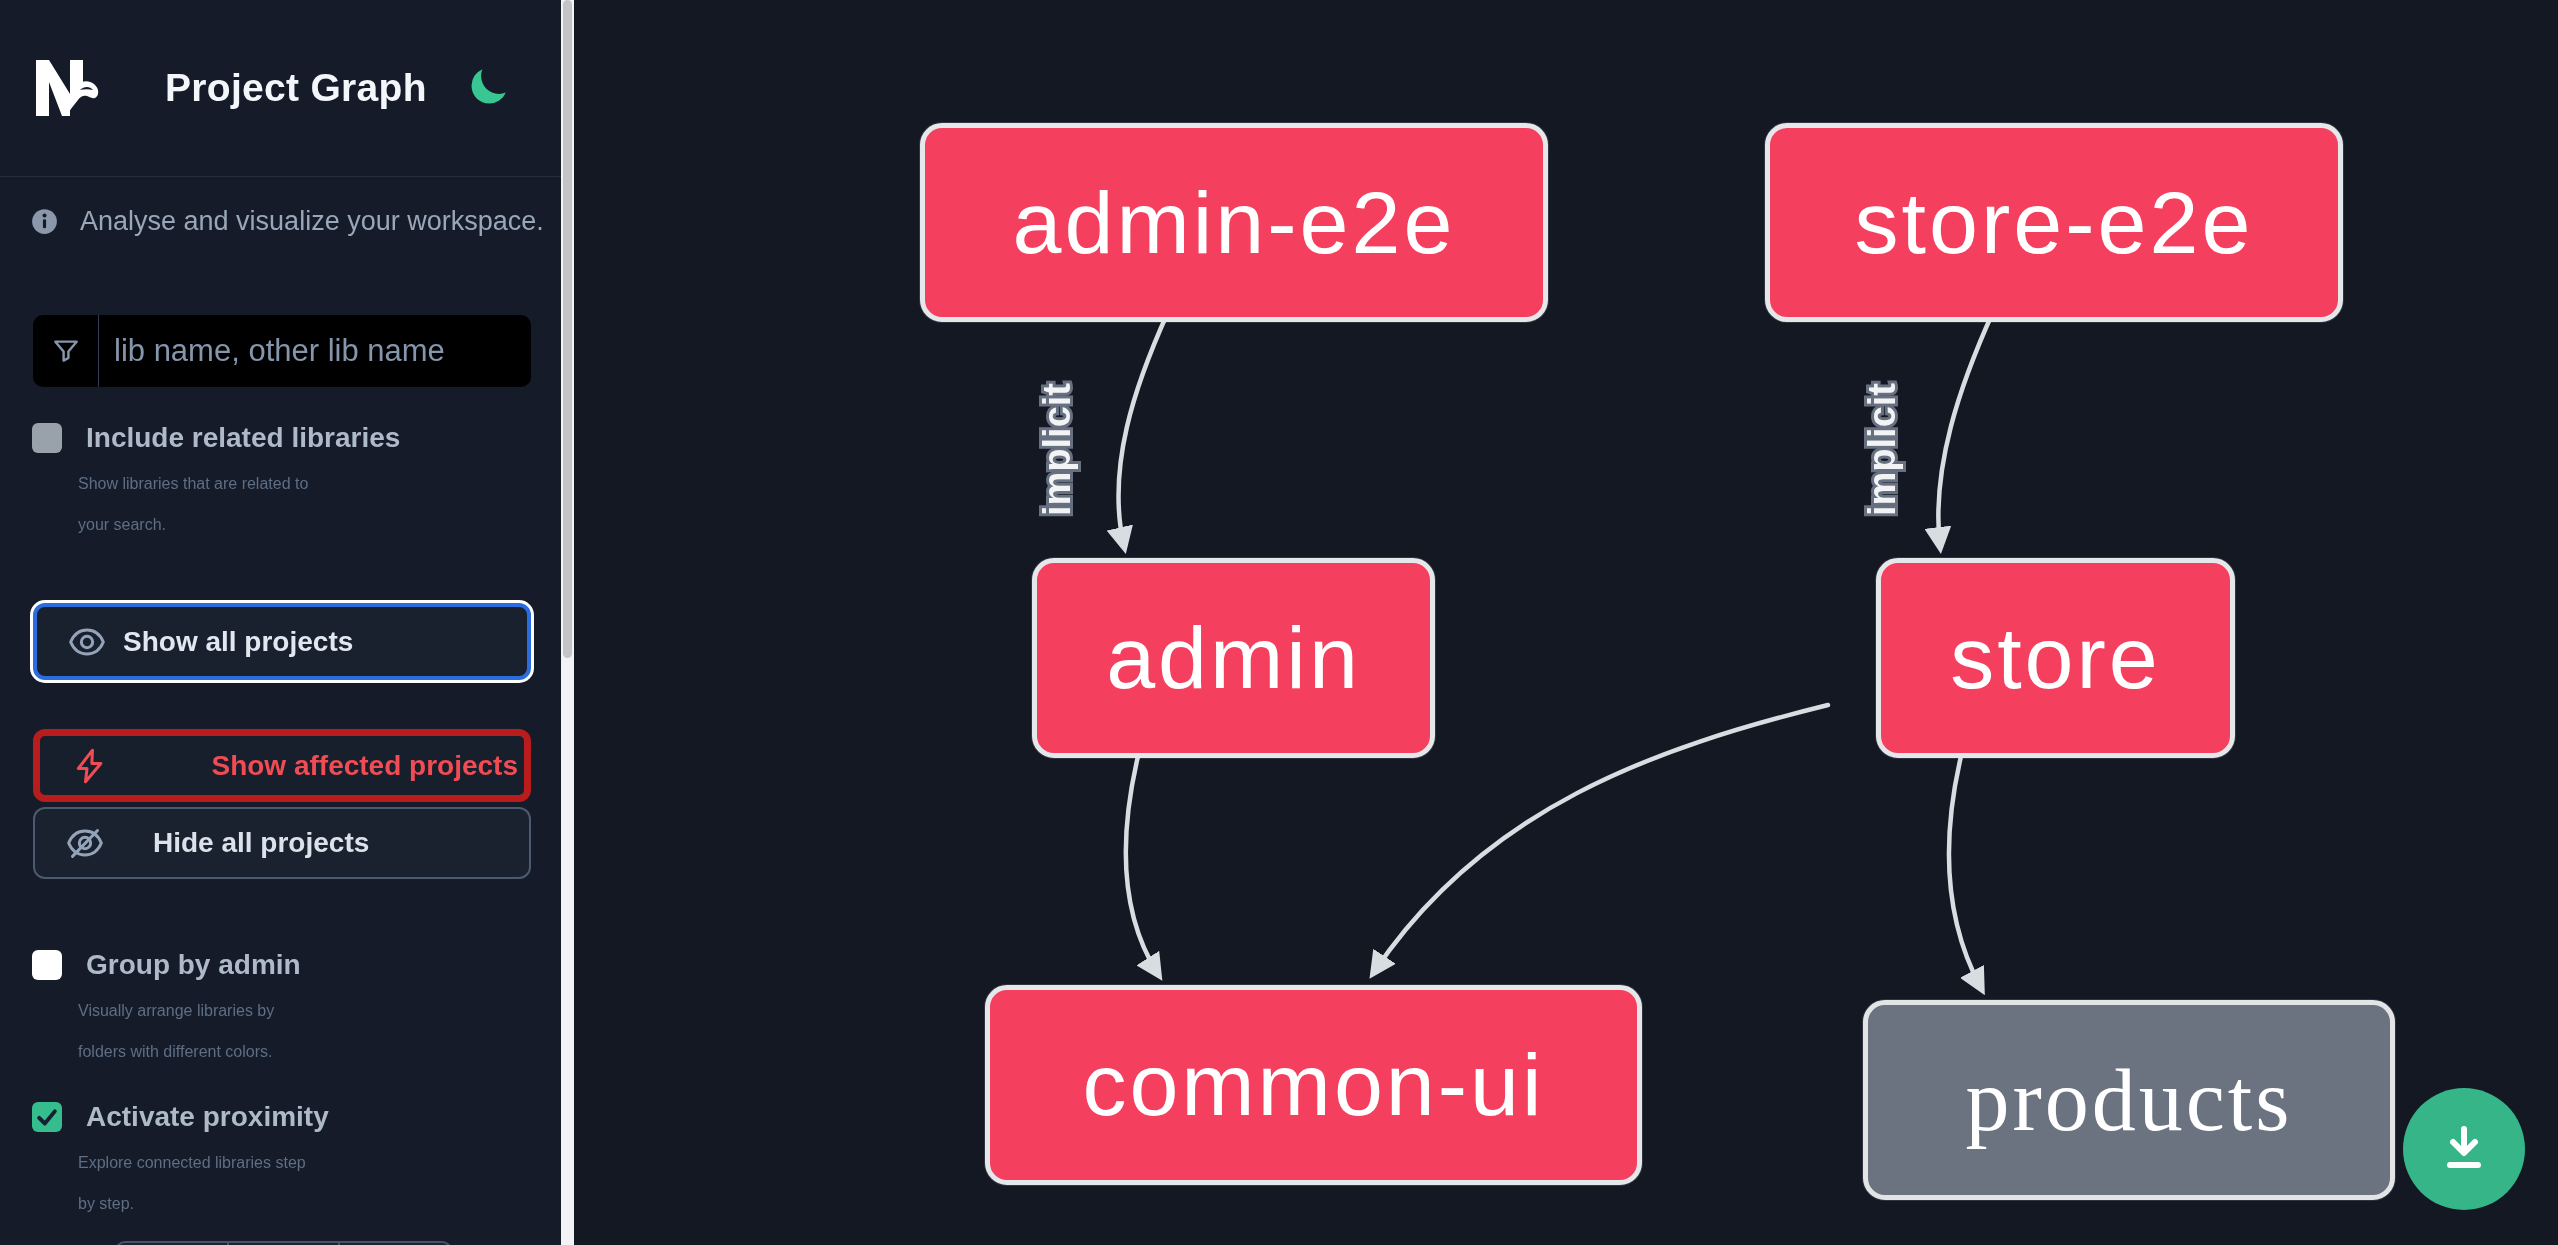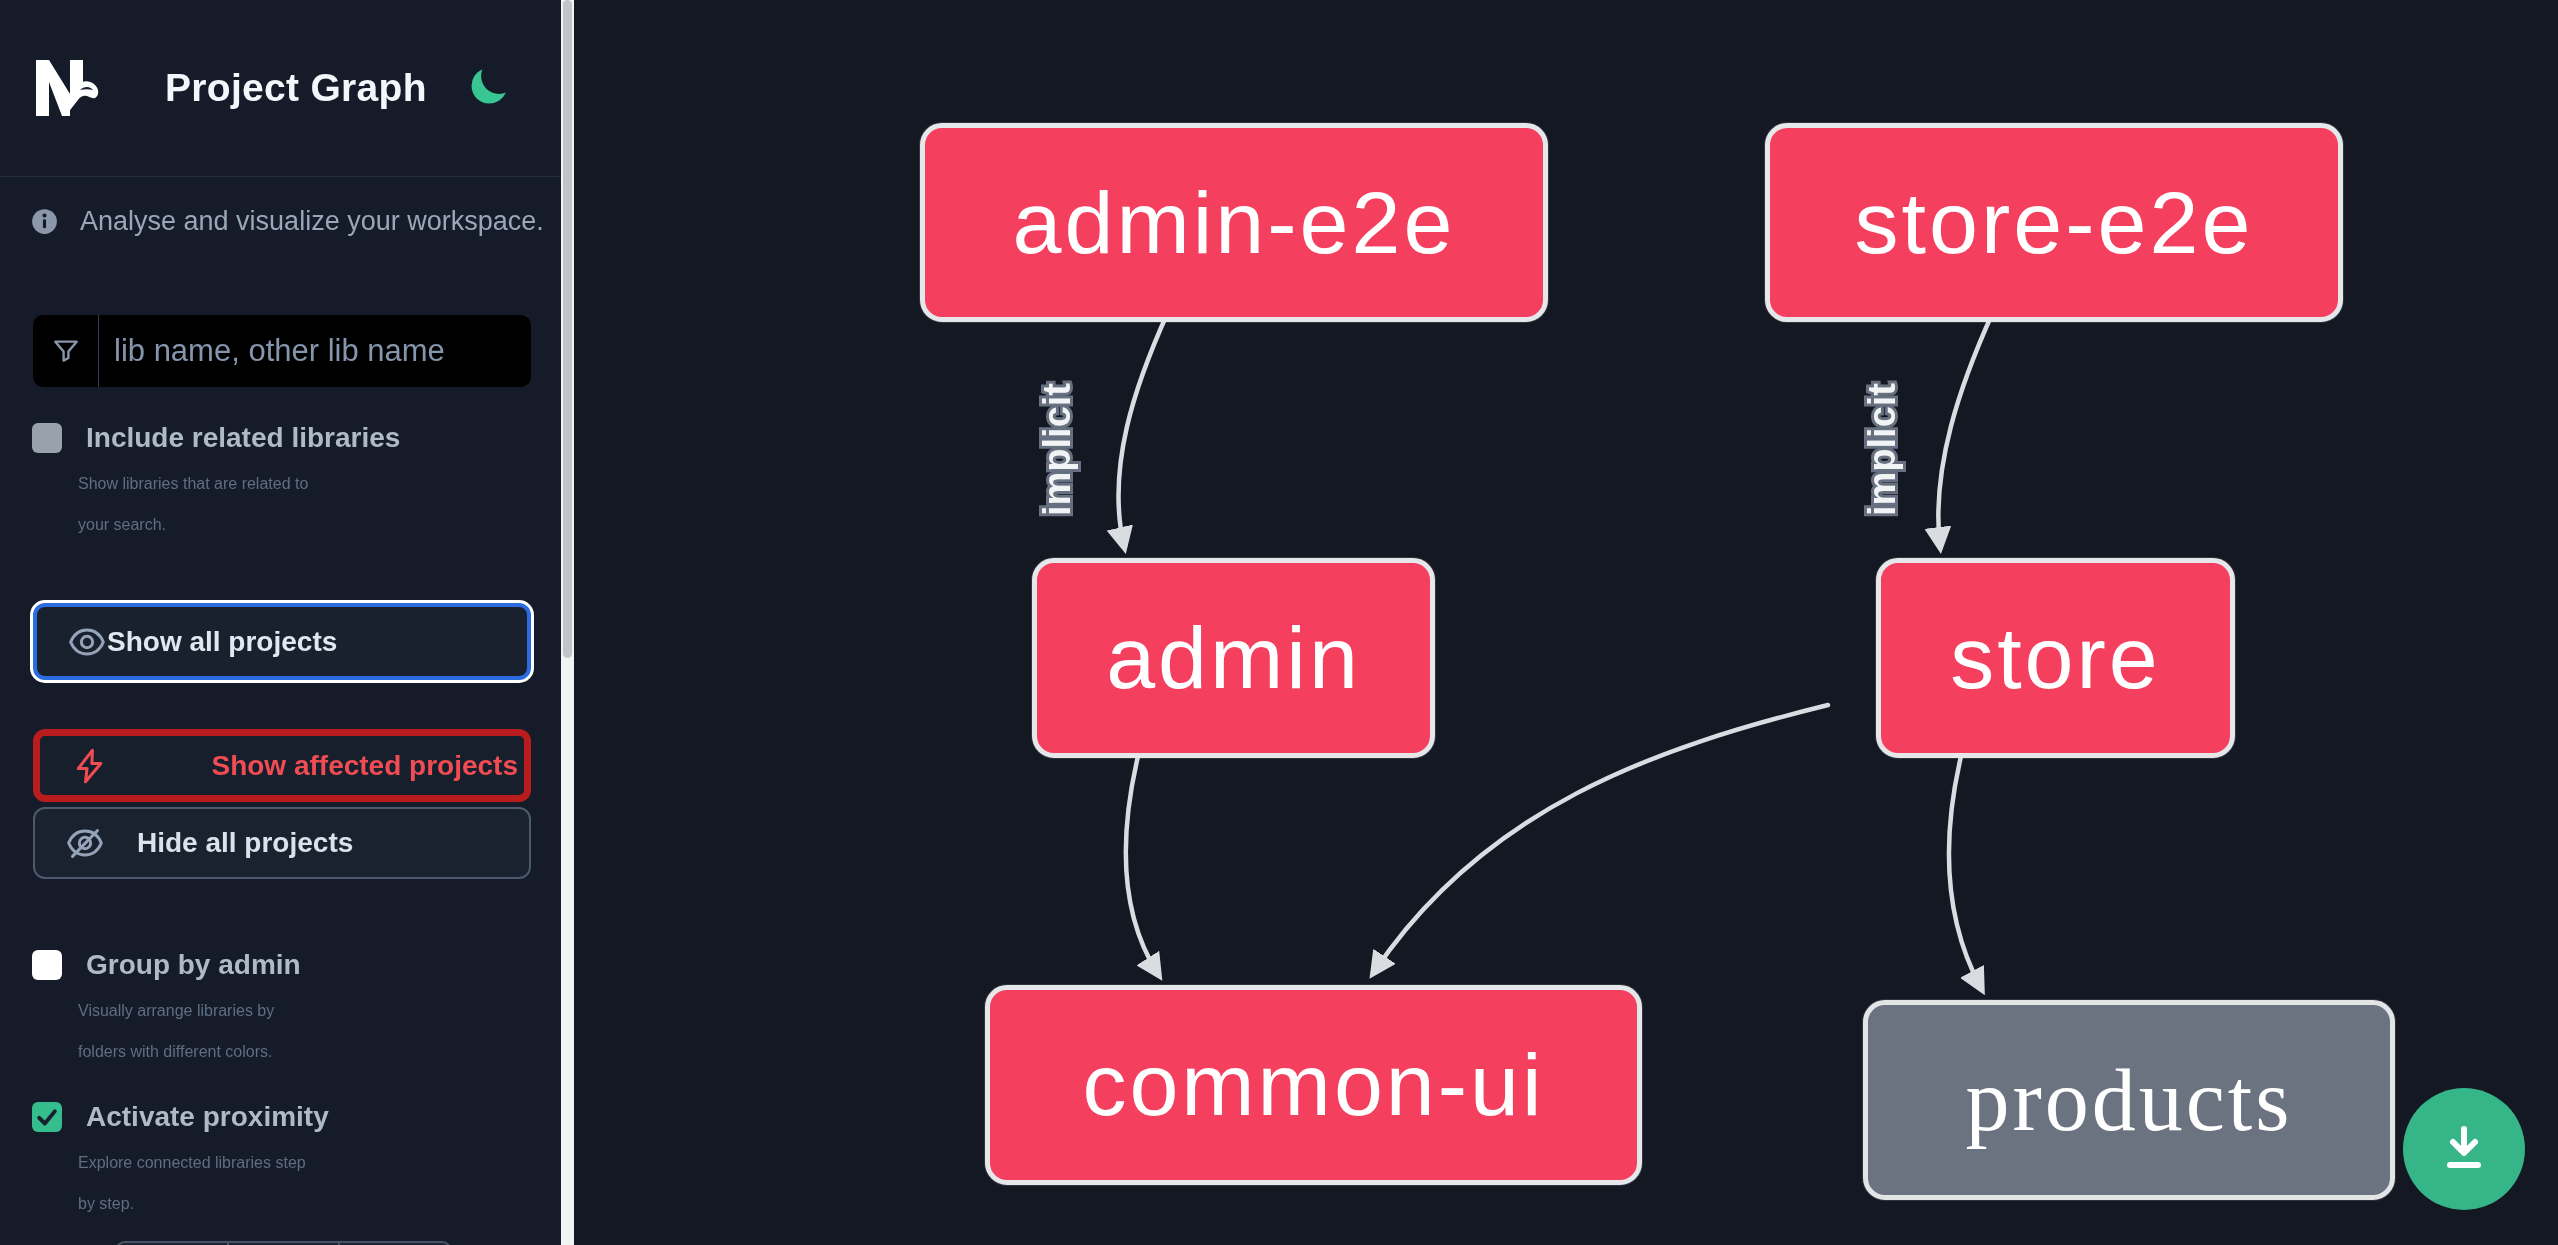--- a/index.html
+++ b/index.html
@@ -29,21 +29,21 @@
   .cbox{position:absolute;left:0;top:0;width:30px;height:30px;border-radius:6px;}
   .cbox.disabled{background:#99a1ab;}
   .cbox.white{background:#ffffff;}
   .cbox.green{background:#36bd8d;display:flex;align-items:center;justify-content:center;}
   .t-label{position:absolute;left:54px;top:-1px;font-size:28px;font-weight:700;color:#aebac8;white-space:nowrap;}
   .t-desc{position:absolute;left:46px;top:40px;font-size:16px;line-height:41px;color:#5e6e84;white-space:nowrap;}
 
   .sb-btn{position:absolute;left:33px;width:498px;border-radius:12px;background:#171f2d;
           display:flex;align-items:center;cursor:pointer;font-family:"Liberation Sans",sans-serif;}
   .sb-btn .bicon{width:40px;height:40px;margin-left:24px;flex:0 0 40px;}
-  .sb-btn .blabel{font-size:28px;font-weight:600;white-space:nowrap;}
+  .sb-btn .blabel{margin-left:16px;font-size:28px;font-weight:600;white-space:nowrap;}
   #btn-show-all{top:603px;height:77px;border:4px solid #2b6ce0;box-shadow:0 0 0 3px #ffffff;background:#19212f;}
   #btn-show-all .blabel{color:#e2e8f0;}
   #btn-show-affected{top:729px;height:73px;border:7px solid #b91c1c;justify-content:space-between;}
   #btn-show-affected .blabel{color:#f14b53;}
   #btn-hide-all{top:807px;height:72px;border:2px solid #4b5a6d;background:#1a2230;gap:32px;}
   #btn-hide-all .blabel{color:#dbe2ea;}
 
   .stepper{position:absolute;left:115px;top:1241px;width:333px;height:30px;background:#1b2431;
            border:2px solid #475366;border-radius:10px 10px 0 0;display:flex;}
   .stepper .seg{flex:1;border-right:2px solid #475366;}

